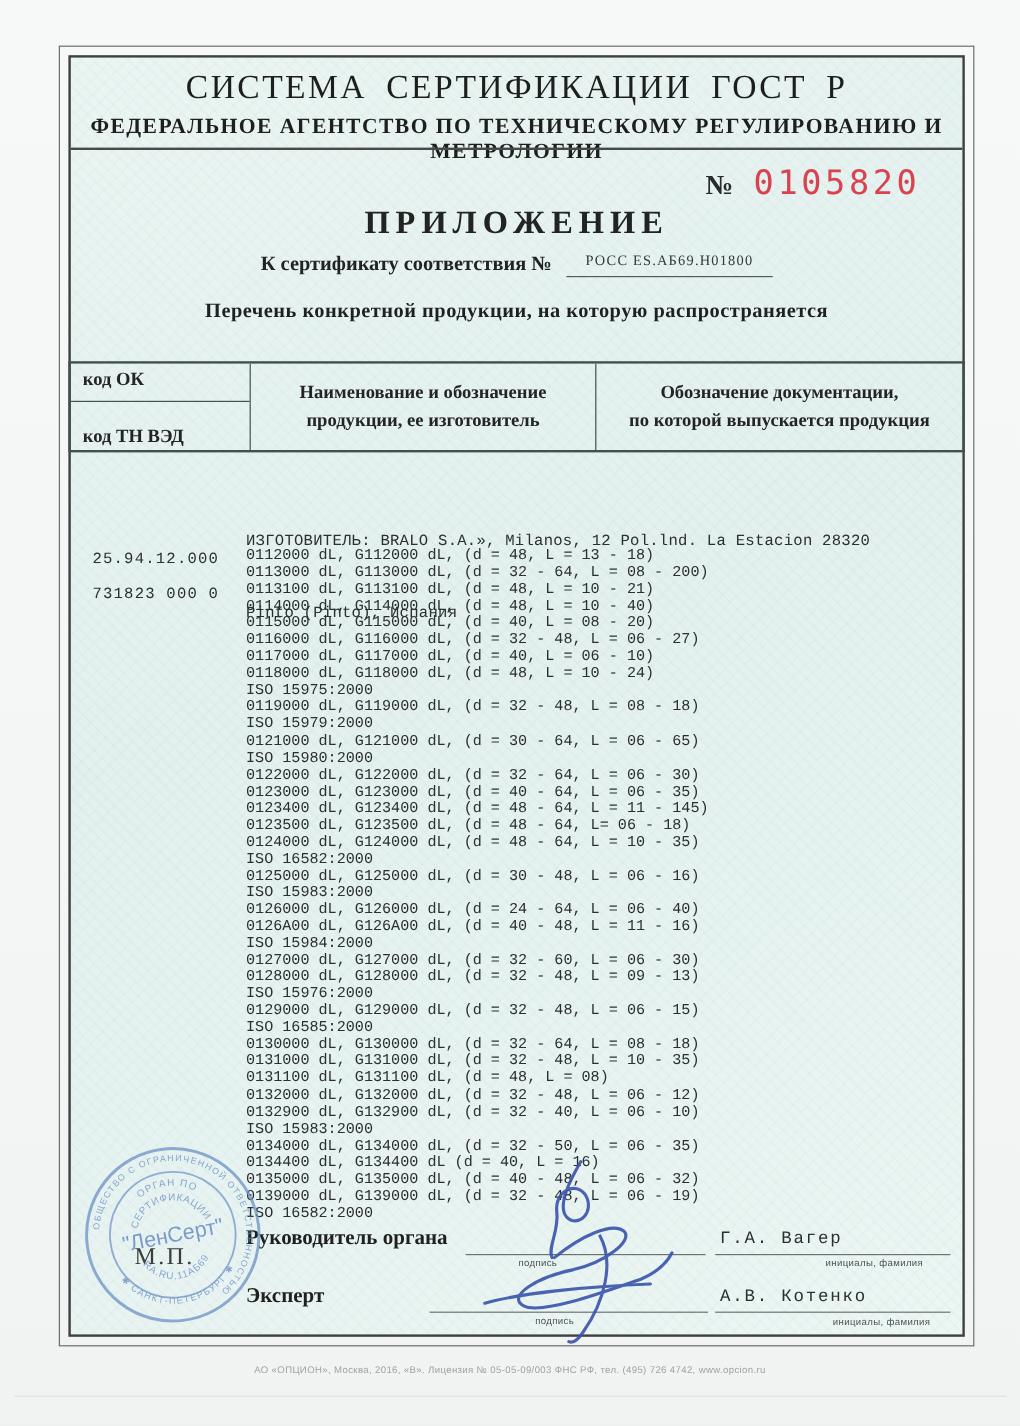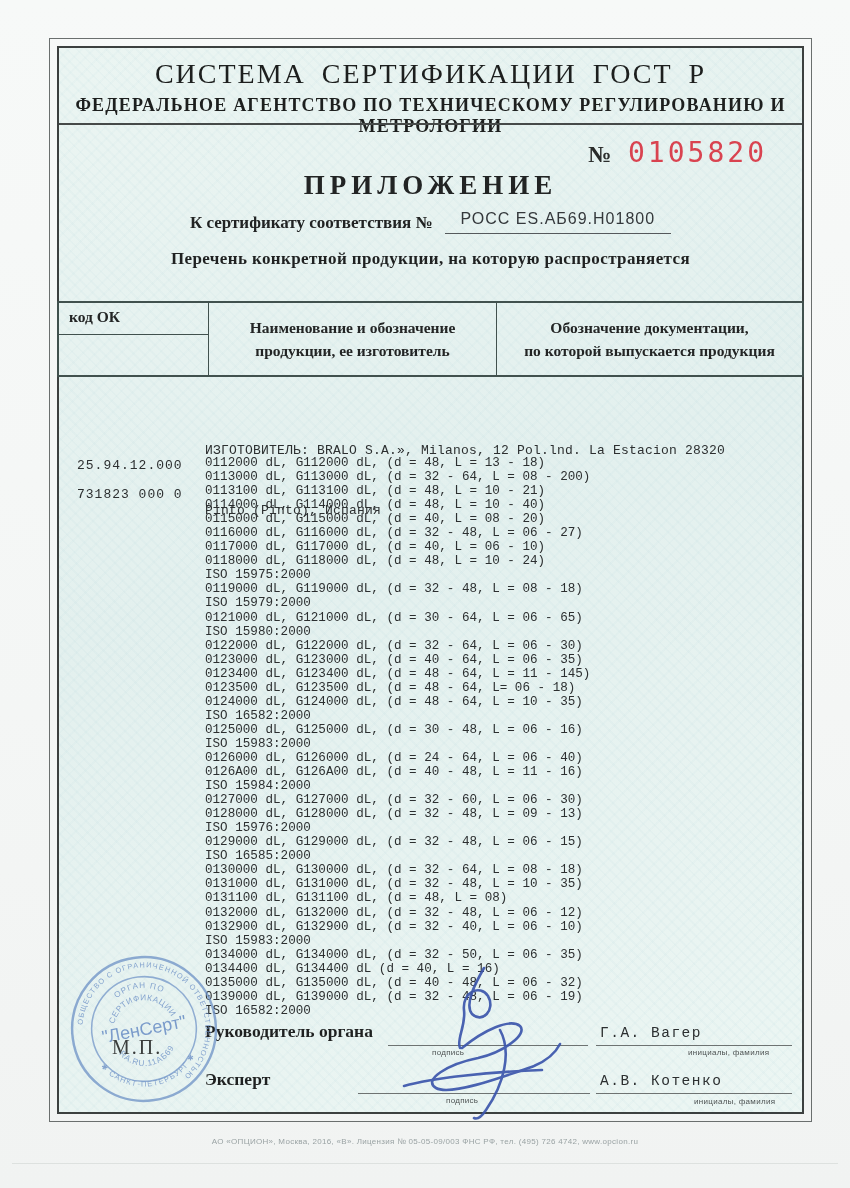--- a/index.html
+++ b/index.html
@@ -32,21 +32,21 @@
   .no-sign  { left:588px; top:142px; font-size:23px; font-weight:bold; color:#2a2c2b; }
   .no-value { left:628px; top:136px; font-family:"DejaVu Sans Mono", monospace;
               font-size:28px; letter-spacing:3px; }
 
   .title { left:57px; top:170px; width:747px; text-align:center;
            font-size:27px; font-weight:bold; letter-spacing:5px; color:#222424; }
 
   .cert-row { left:57px; top:210px; width:747px; display:flex; justify-content:center;
               align-items:flex-end; gap:12px; }
   .cert-label { font-size:17px; font-weight:bold; color:#212323; padding-bottom:1px; }
-  .cert-value { font-family:Liberation Sans, sans-serif; font-size:16px; letter-spacing:1px;
+  .cert-value { font-family:Liberation Serif, serif; font-size:12px; letter-spacing:1px;
                 color:#34383b; border-bottom:1.6px solid #55595c; padding:0 16px 5px 16px;
                 white-space:pre; }
 
   .sub1 { left:57px; top:249px; width:747px; text-align:center; font-size:17px; font-weight:bold;
           letter-spacing:0.4px; color:#1f2121; }
   .sub2 { left:57px; top:274px; width:747px; text-align:center; font-size:17px; font-weight:bold;
           letter-spacing:0.4px; color:#1f2121; }
 
   
   .htable { left:57px; top:301px; width:747px; height:76px; border:2px solid #41514e;
@@ -114,20 +114,21 @@
   <div class="z cert-row">
     <span class="cert-label">К сертификату соответствия №</span>
     <span class="cert-value">РОСС ES.АБ69.Н01800</span>
   </div>
 
   <div class="z sub1">Перечень конкретной продукции,  на которую распространяется</div>
 
   <div class="z htable">
     <div class="ht-left">
       <div class="c1">код ОК</div>
+      <div class="c2">код ТН ВЭД</div>
     </div>
     <div class="ht-mid">
       <span>Наименование и обозначение</span>
       <span>продукции, ее изготовитель</span>
     </div>
     <div class="ht-right">
       <span>Обозначение документации,</span>
       <span>по которой выпускается продукция</span>
     </div>
   </div>

